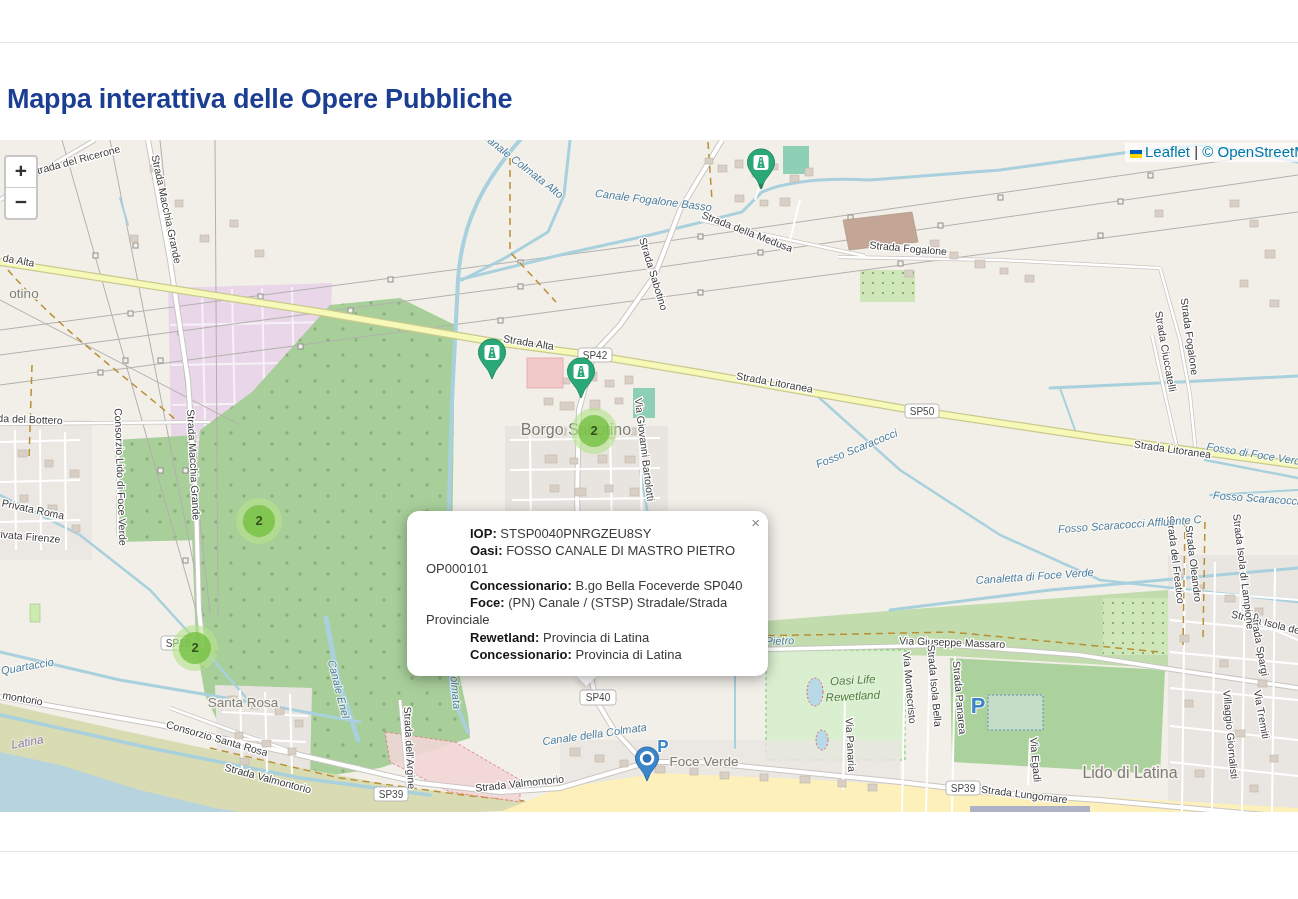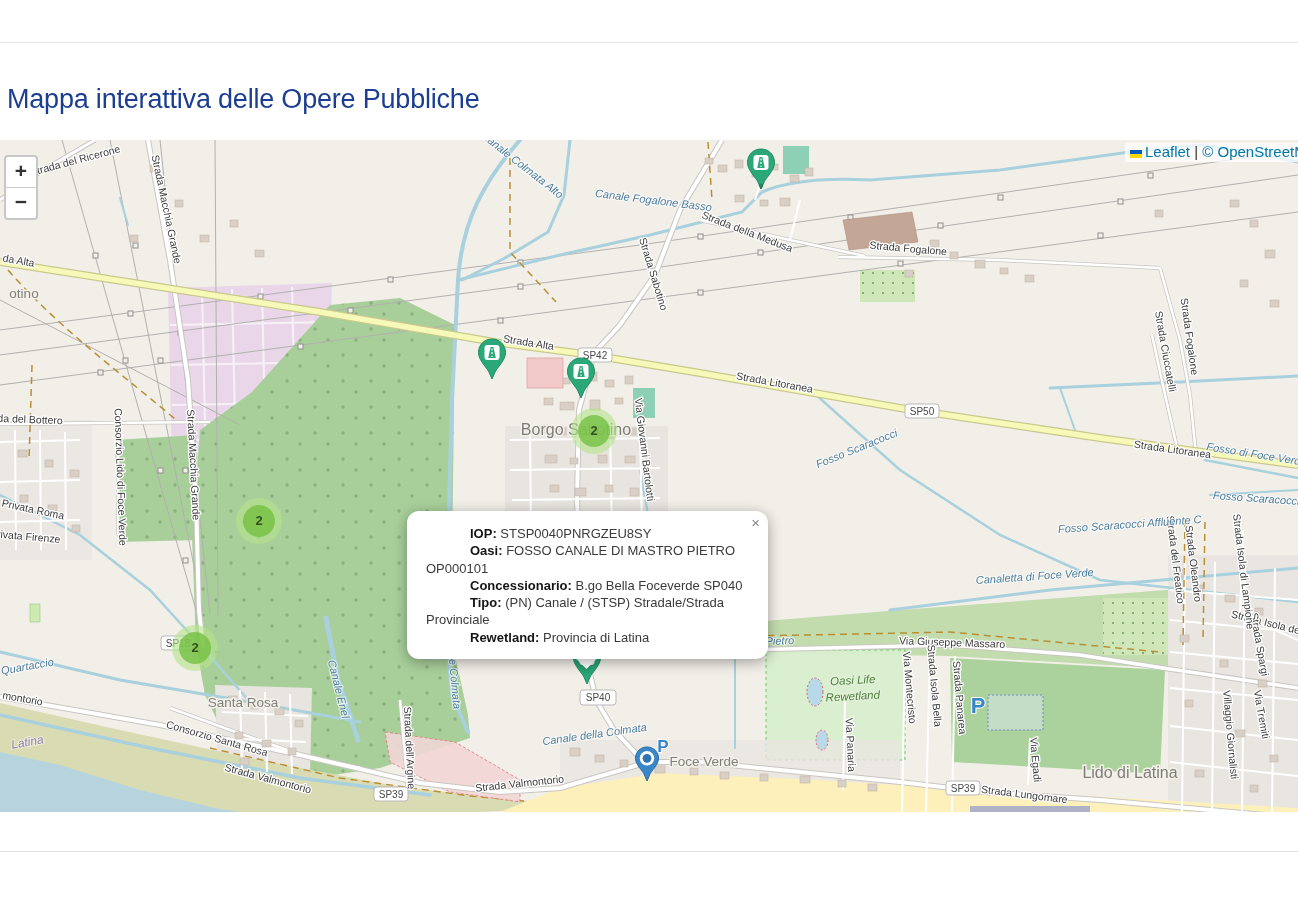--- a/index.html
+++ b/index.html
@@ -1,19 +1,19 @@
 <!DOCTYPE html>
 <html><head>
 <meta charset="utf-8">
 <style>
   html,body{margin:0;padding:0;background:#fff;}
   .page{position:relative;width:1298px;height:899px;background:#fff;
         font-family:"Liberation Sans",sans-serif;overflow:hidden;}
   .divider{position:absolute;left:0;right:0;height:1px;background:#e4e4e4;}
-  .page-title{position:absolute;left:7px;top:84px;font-size:27px;font-weight:normal;
+  .page-title{position:absolute;left:7px;top:84px;font-size:27px;font-weight:bold;
               color:#1b3e92;letter-spacing:-0.2px;text-align:right;}
   
   .map{position:absolute;left:0;top:140px;width:1298px;height:672px;
        background:#f2efe9;overflow:hidden;}
   .map svg.base{position:absolute;left:0;top:0;}
   
   text{font-family:"Liberation Sans",sans-serif;}
   .lbl-road{font-size:10.5px;fill:#3c3c3c;paint-order:stroke;stroke:#ffffff;
             stroke-width:2.6px;stroke-linejoin:round;}
   .lbl-place{font-size:16px;fill:#7d7d78;paint-order:stroke;stroke:#f4f1ea;stroke-width:3px;}
@@ -500,20 +500,21 @@
         </svg>
     </div>
 
     <div class="popup">
       <div class="popup-tail"></div>
       <div class="popup-body">
         <span class="popup-close">×</span>
         <div class="popup-line"><b>IOP:</b><span> STSP0040PNRGZEU8SY</span></div>
         <div class="popup-line"><b>Oasi:</b><span> FOSSO CANALE DI MASTRO PIETRO OP000101</span></div>
         <div class="popup-line"><b>Concessionario:</b><span> B.go Bella Foceverde SP040</span></div>
-        <div class="popup-line"><b>Tipo:</b><span> (PN) Canale / (STSP) Stradale/Strada Provinciale</span></div>
+        <div class="popup-line"><b>Foce:</b><span> (PN) Canale / (STSP) Stradale/Strada Provinciale</span></div>
         <div class="popup-line"><b>Rewetland:</b><span> Provincia di Latina</span></div>
+        <div class="popup-line"><b>Concessionario:</b><span> Provincia di Latina</span></div>
       </div>
     </div>
   </div>
 
   <div class="divider" style="top:851px"></div>
 </div>
 
 </body></html>

